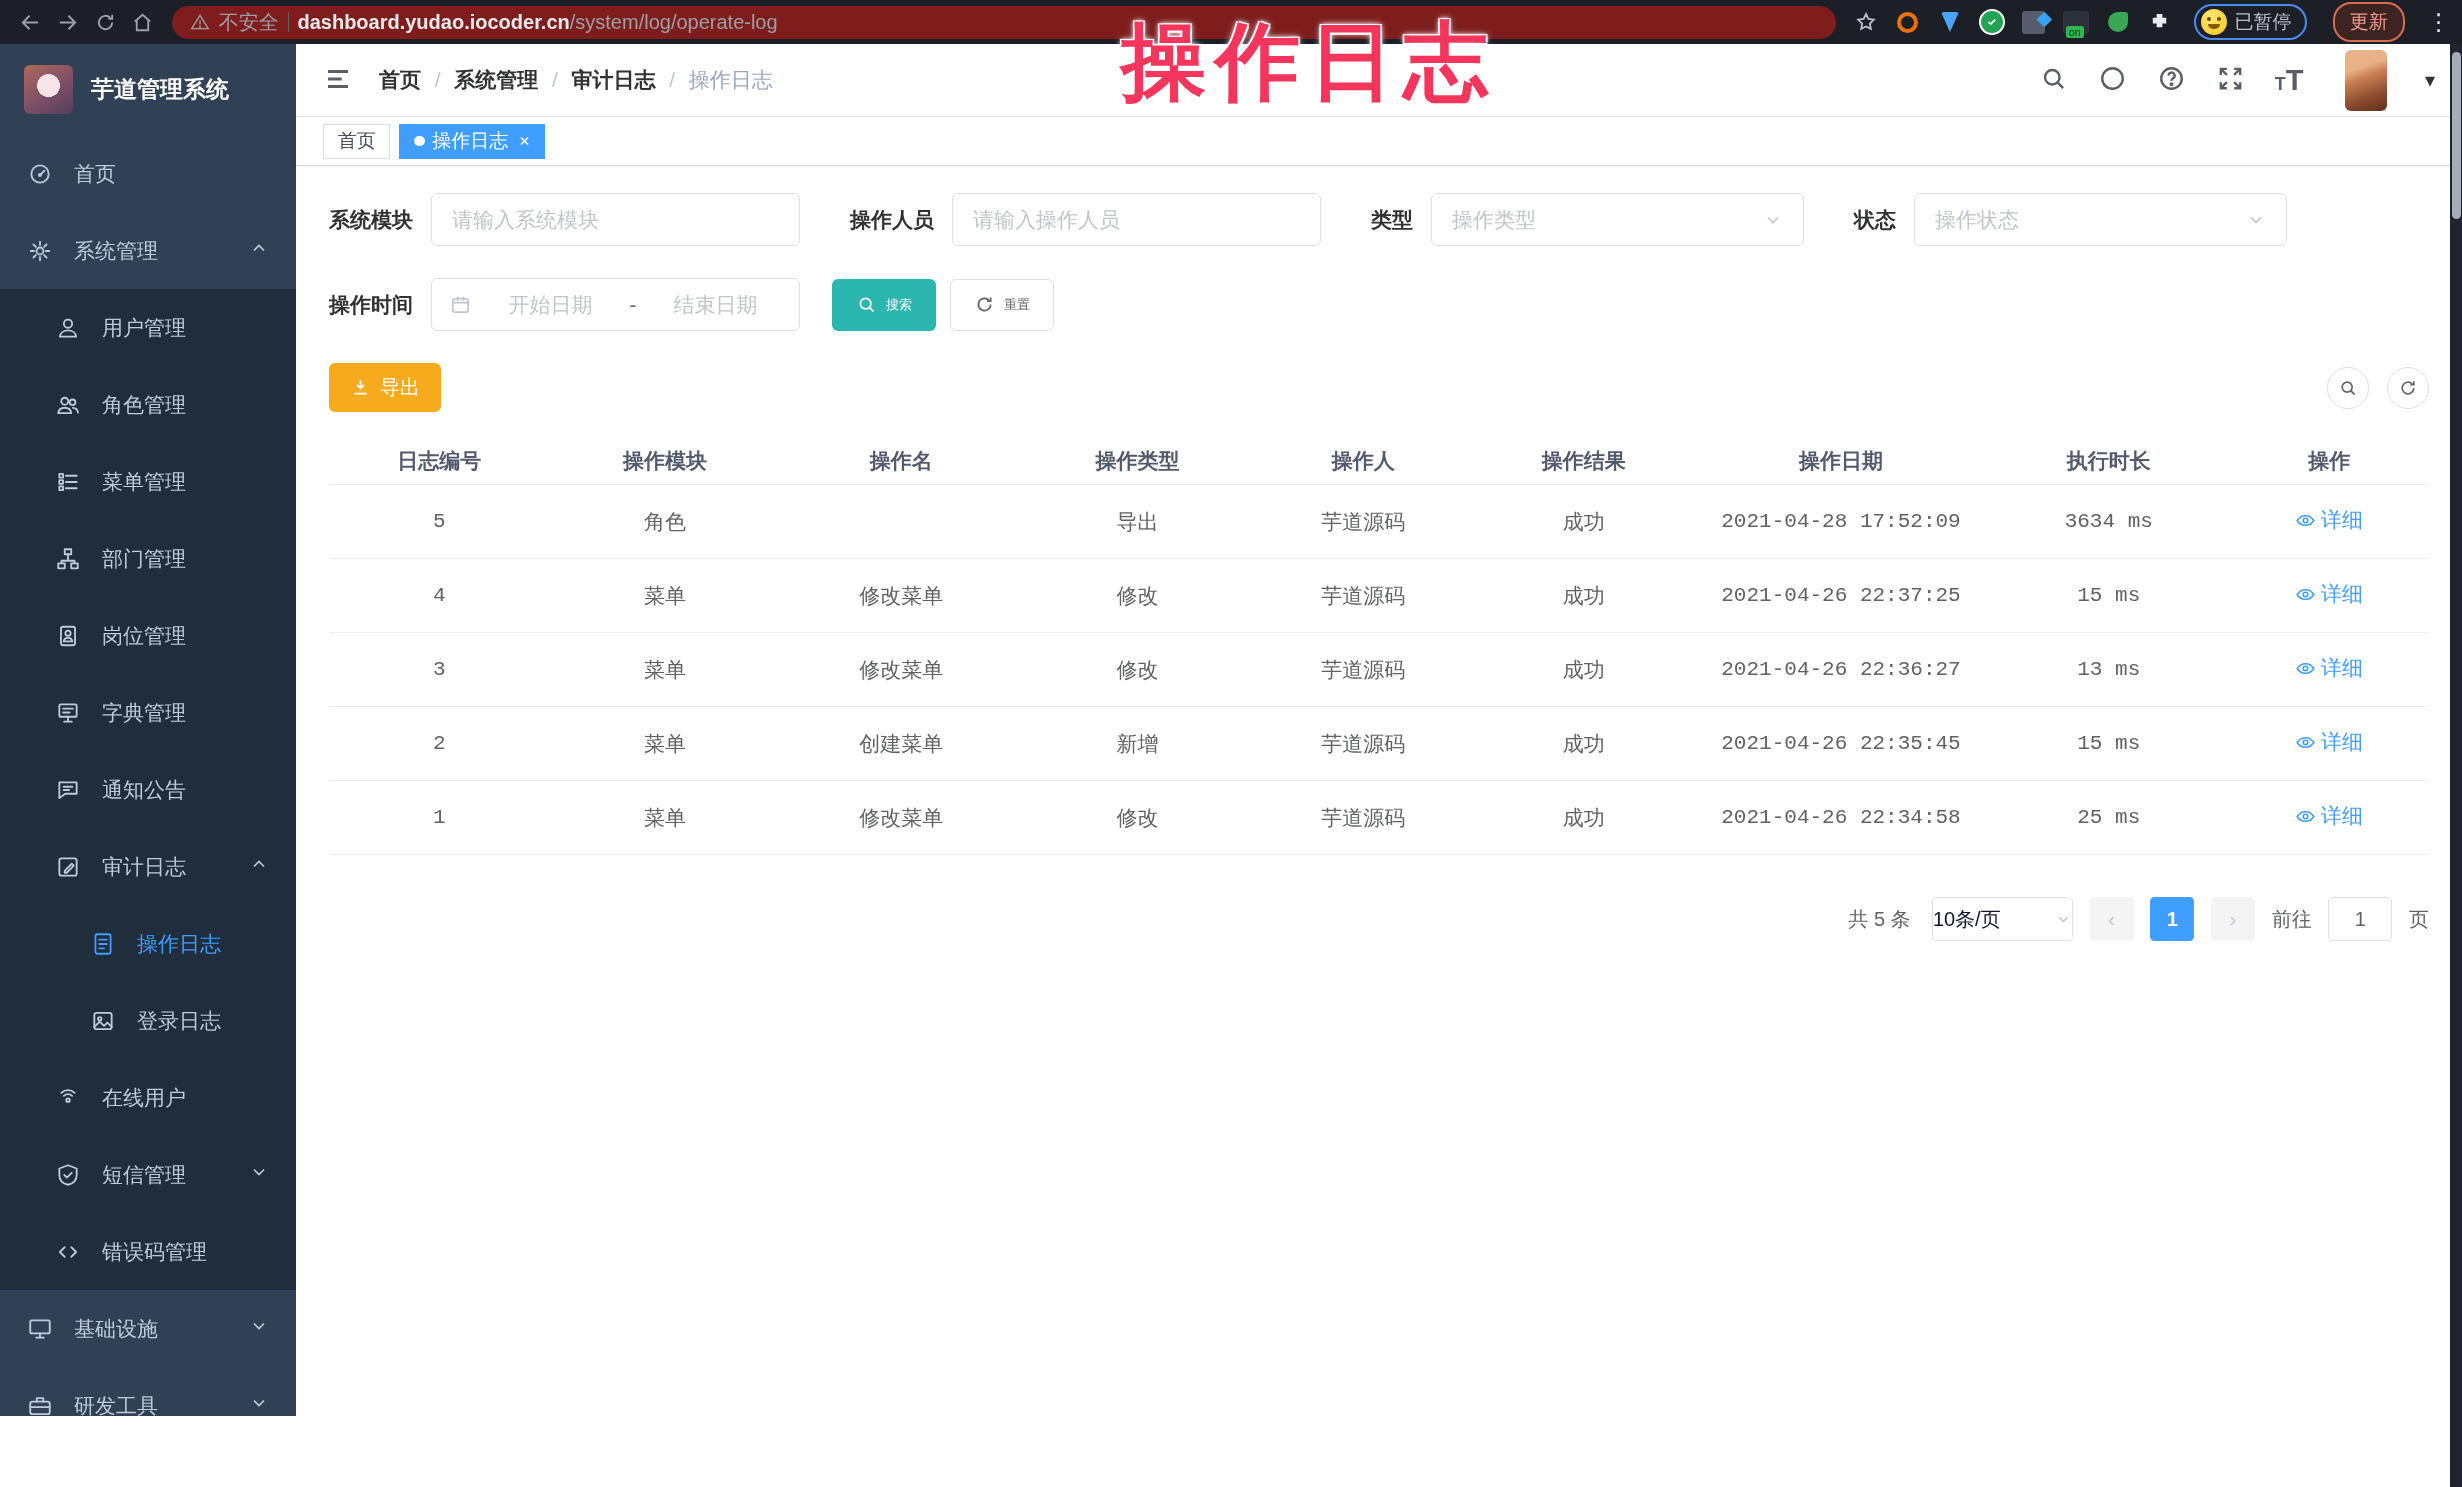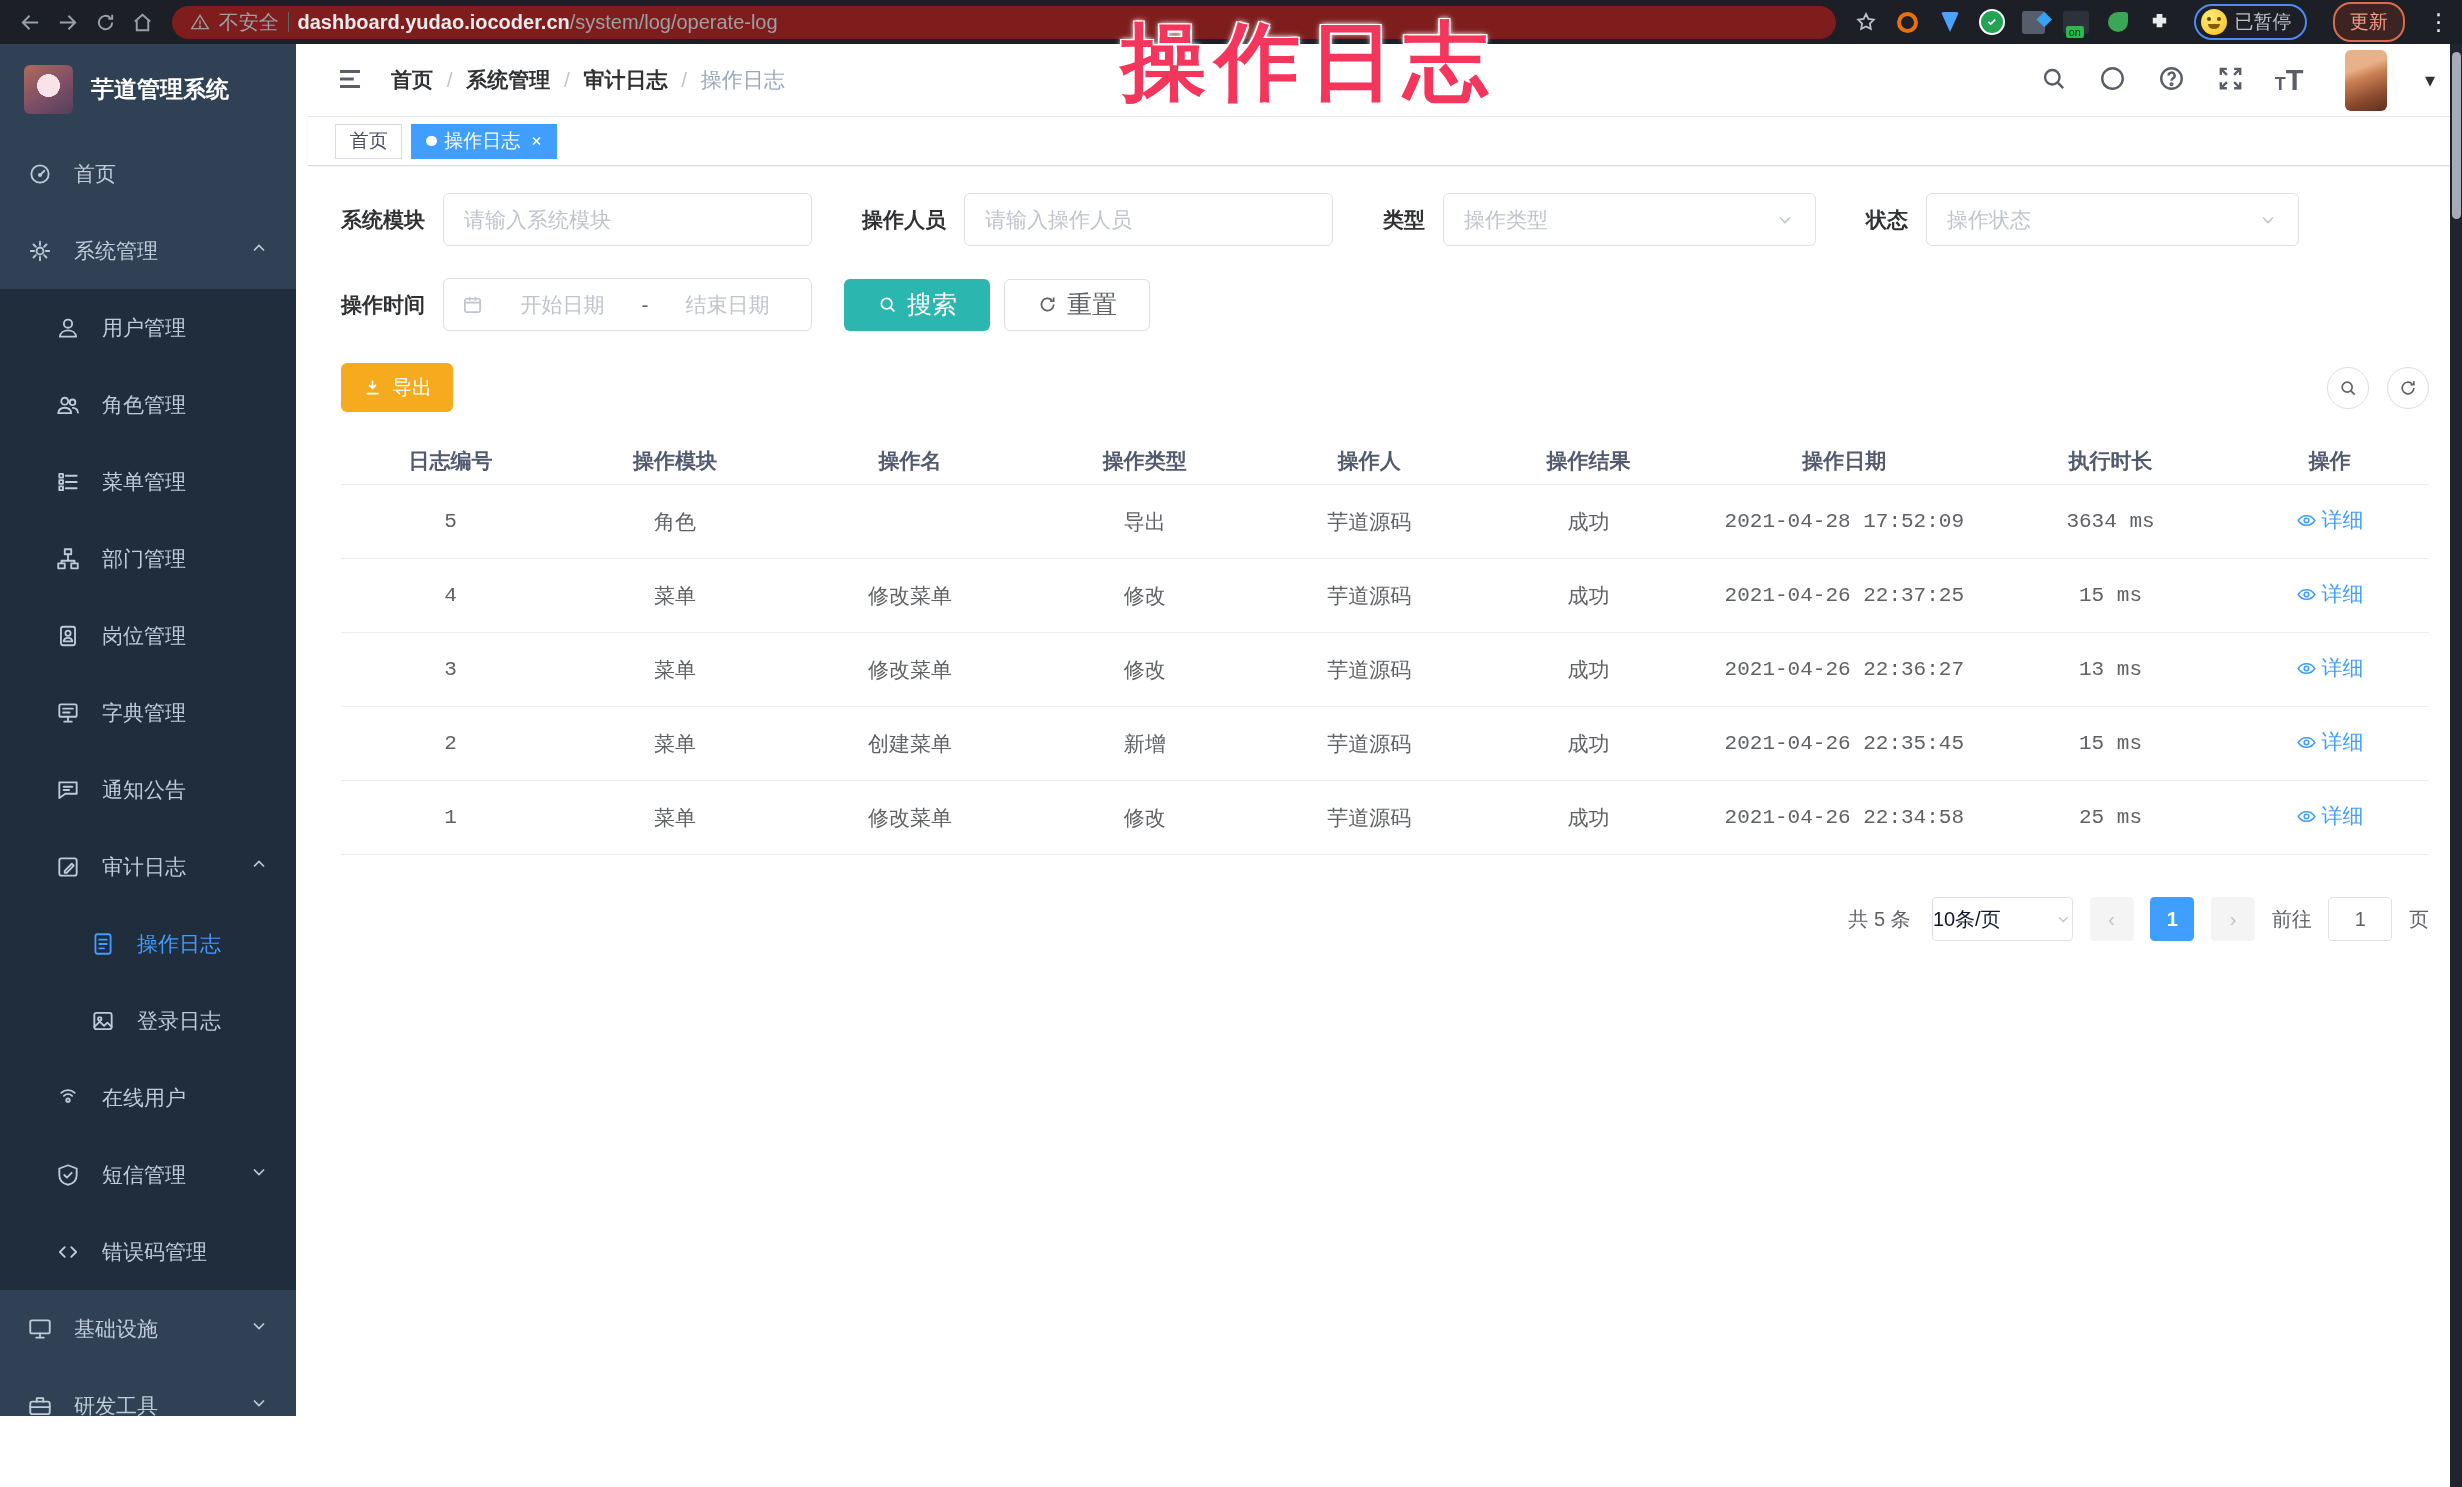--- a/index.html
+++ b/index.html
@@ -33,21 +33,21 @@
   .paused-pill { display:flex; align-items:center; gap:7.6px; border:2.3px solid #4c8bf5; border-radius:20px; padding:3px 13.7px 3px 4.6px; margin-left:6px; }
   .emoji-face { width:26px; height:26px; border-radius:50%; background:radial-gradient(circle at 35% 30%,#ffe878,#f6c21c); position:relative; }
   .emoji-face::before { content:""; position:absolute; left:6px; top:8.3px; width:3.8px; height:3.8px; border-radius:50%; background:#6b4b00; box-shadow:10px 0 0 #6b4b00; }
   .emoji-face::after { content:""; position:absolute; left:6.8px; top:15px; width:12px; height:5.3px; border-radius:0 0 7.6px 7.6px; background:#8a5a00; }
   .paused-text { color:#bdc1c6; font-size:19px; }
   .update-btn { border:2.3px solid #d96c4f; background:#3b2422; color:#f29a88; font-size:19px; border-radius:18px; padding:4.6px 15px; margin-left:10.6px; }
   .kebab { color:#e8eaed; font-size:23px; margin-left:7.6px; width:21px; text-align:center; }
   .kebab::before { content:"⋮"; }
 
   
-  .app { display:flex; height:1372px;gap:12px; }
+  .app { display:flex; height:1372px; }
 
   
   .sidebar { width:296px; flex:0 0 296px; background:#304156; height:100%; overflow:hidden; }
   .logo-row { height:91px; display:flex; align-items:center; gap:18px; padding:0 24px; }
   .logo-img { width:49px; height:49px; border-radius:6px; background:
     radial-gradient(circle at 50% 42%,#f7e3e8 0 30%,transparent 31%),
     linear-gradient(145deg,#b06a5a,#7d4f66 55%,#53405c); }
   .logo-title { color:#fff; font-size:23px; font-weight:700; }
   .menu { }
   .mi { height:77px; display:flex; align-items:center; gap:21px; padding:0 27px; color:#bfcbd9; font-size:21px; cursor:pointer; }
@@ -90,21 +90,21 @@
   .f-input { width:369px; height:53px; border:0.8px solid #dcdfe6; border-radius:6px; font-size:21px; padding:0 20px; color:#606266; outline:none; font-family:inherit; }
   .f-input::placeholder { color:#c0c4cc; }
   .f-select { width:373px; height:53px; border:0.8px solid #dcdfe6; border-radius:6px; display:flex; align-items:center; padding:0 20px; color:#c0c4cc; font-size:21px; }
   .f-select .ph { flex:1 1 auto; }
   .f-select svg { width:20px; height:20px; stroke:#c0c4cc; stroke-width:2; fill:none; }
   .gap-lg { margin-left:50px; }
   .daterange { width:369px; height:53px; border:0.8px solid #dcdfe6; border-radius:6px; display:flex; align-items:center; padding:0 16.7px; gap:12px; font-size:21px; color:#c0c4cc; }
   .daterange svg { width:23px; height:23px; stroke:#c0c4cc; stroke-width:1.8; fill:none; }
   .daterange .sep { color:#606266; flex:0 0 auto; }
   .daterange .ph { flex:1 1 auto; text-align:center; }
-  .btn { display:inline-flex; align-items:center; justify-content:center; gap:9px; height:52px; border-radius:6px; font-size:25px; padding:0 32px; cursor:pointer; border:0.8px solid transparent; }
+  .btn { display:inline-flex; align-items:center; justify-content:center; gap:9px; height:52px; border-radius:6px; font-size:13px; padding:0 23px; cursor:pointer; border:0.8px solid transparent; }
   .btn svg { width:21px; height:21px; stroke:currentColor; stroke-width:2; fill:none; }
   .btn-search { background:#2cb6b0; color:#fff; margin-left:32px; }
   .btn-reset { background:#fff; color:#606266; border-color:#dcdfe6; margin-left:14px; }
   .btn-export { background:#f6ab1f; color:#fff; height:49px; padding:0 20px; font-size:20px; }
   .toolbar-row { display:flex; align-items:center; margin-bottom:26px; }
   .tool-circles { margin-left:auto; display:flex; gap:18px; }
   .circle-btn { width:42px; height:42px; border-radius:50%; border:0.8px solid #dcdfe6; background:#fff; display:flex; align-items:center; justify-content:center; }
   .circle-btn svg { width:20px; height:20px; stroke:#606266; stroke-width:2; fill:none; }
 
   

